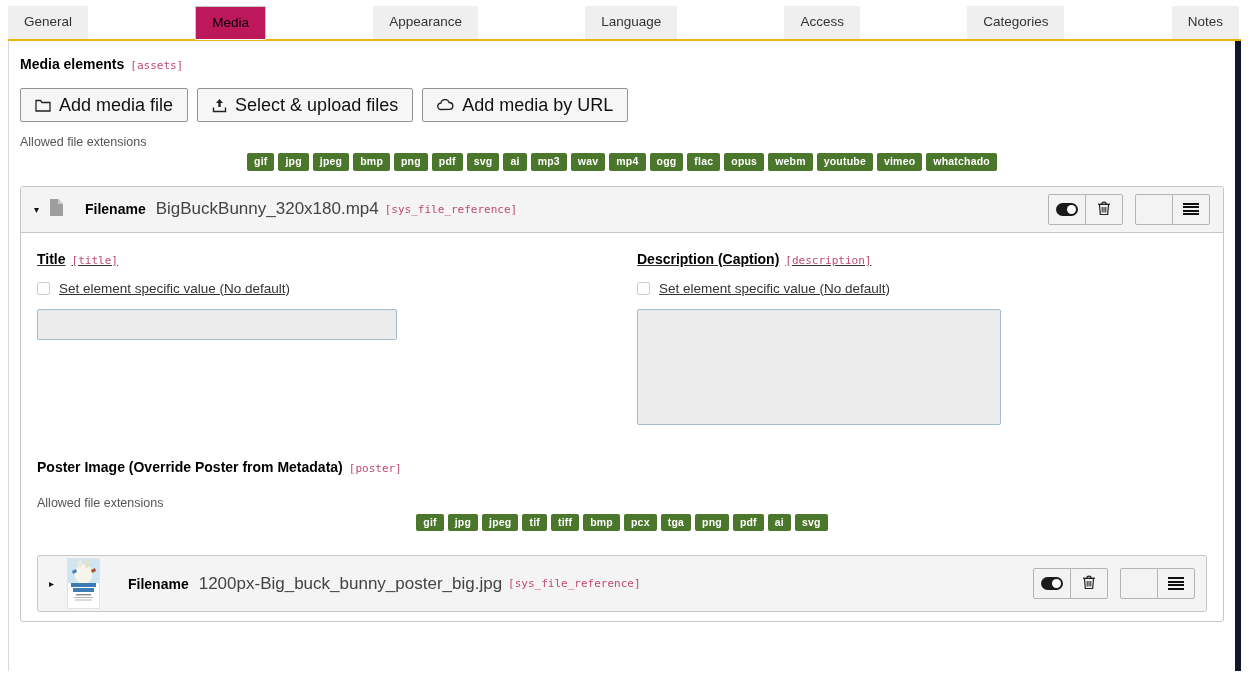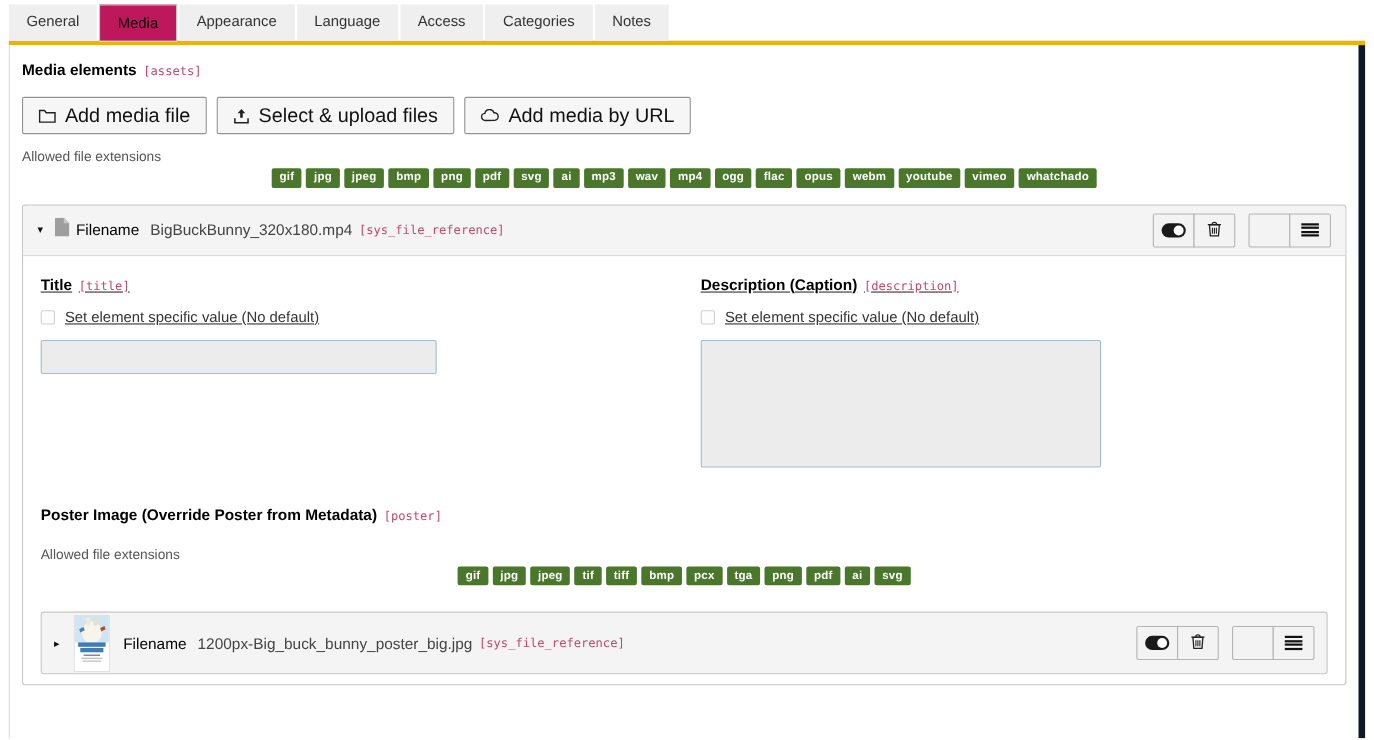--- a/index.html
+++ b/index.html
@@ -1,20 +1,20 @@
 <!DOCTYPE html>
 <html style="--badge-green: #4a772c; --tca-pink: #c04a70; --panel-header-bg: #f4f4f4; --border-gray: #c6c6c6;"><head>
 <meta charset="utf-8">
 <style>
   * { box-sizing: border-box; margin: 0; padding: 0; }
   html,body { width:1249px; height:673px; background:#fff; font-family:"Liberation Sans", sans-serif; color:#333; overflow:hidden; }
   .page { padding:8px; width:1249px; height:673px; }
 
   
-  .tabbar { display:flex; height:33px; border-bottom:4px solid #eab308; align-items:flex-end; }
+  .tabbar { display:flex; height:33px; border-bottom:2px solid #eab308; align-items:flex-end;justify-content:space-between; }
   .tab { height:33px; line-height:32px; padding:0 16px; font-size:13.5px; color:#333;
          background:#efefef; margin-right:2px; cursor:pointer; white-space:nowrap; }
   .tab.active { background:#be185d; border:1px solid #c8c8c8; border-bottom:1px solid #fff;
                 margin-bottom:-1px; height:34px; color:#000; }
 
   
   .content { border-left:1px solid #dadada; border-right:6px solid #0f172a; background:#fff;
              padding:14px 11px 0 11px; min-height:630px; }
 
   .section-label { font-size:14px; font-weight:bold; color:#000; }
@@ -32,22 +32,22 @@
   .badges { margin-top:4px; display:flex; flex-wrap:wrap; gap:4px;justify-content:center; }
   .badge { background:var(--badge-green,#4a772c); color:#fff; font-size:10.5px; font-weight:bold;
            padding:3px 7px 4px 7px; border-radius:2px; line-height:1; letter-spacing:.2px; }
 
   
   .panel { margin-top:15px; border:1px solid #c6c6c6; border-radius:3px; background:#fff; }
   .panel-header { height:46px; background:#f4f4f4; border-bottom:1px solid #c6c6c6;
                   border-radius:2px 2px 0 0; display:flex; align-items:center; padding:0 13px; cursor:pointer; }
   .caret { font-size:10px; color:#111; width:14px; flex:0 0 auto; }
   .fileicon { margin:0 6px 0 2px; flex:0 0 auto; }
-  .fn-label { font-weight:normal; font-size:14px; color:#000; margin-right:10px; }
-  .fn-value { font-size:14px; color:#444; }
+  .fn-label { font-weight:bold; font-size:14px; color:#000; margin-right:10px;margin-left:16px; }
+  .fn-value { font-size:17px; color:#444; }
   .header-actions { margin-left:auto; display:flex; gap:12px; }
   .btn-group { display:flex; }
   .icon-btn { width:38px; height:31px; background:#f3f3f3; border:1px solid #b4b4b4;
               display:flex; align-items:center; justify-content:center; cursor:pointer; }
   .btn-group .icon-btn + .icon-btn { margin-left:-1px; }
   .btn-group .icon-btn:first-child { border-radius:2px 0 0 2px; }
   .btn-group .icon-btn:last-child { border-radius:0 2px 2px 0; }
   .toggle-pill { width:22px; height:13px; background:#1a1a1a; border-radius:7px; position:relative; }
   .toggle-pill::after { content:""; position:absolute; right:2px; top:2px; width:9px; height:9px;
                         background:#fff; border-radius:50%; }

